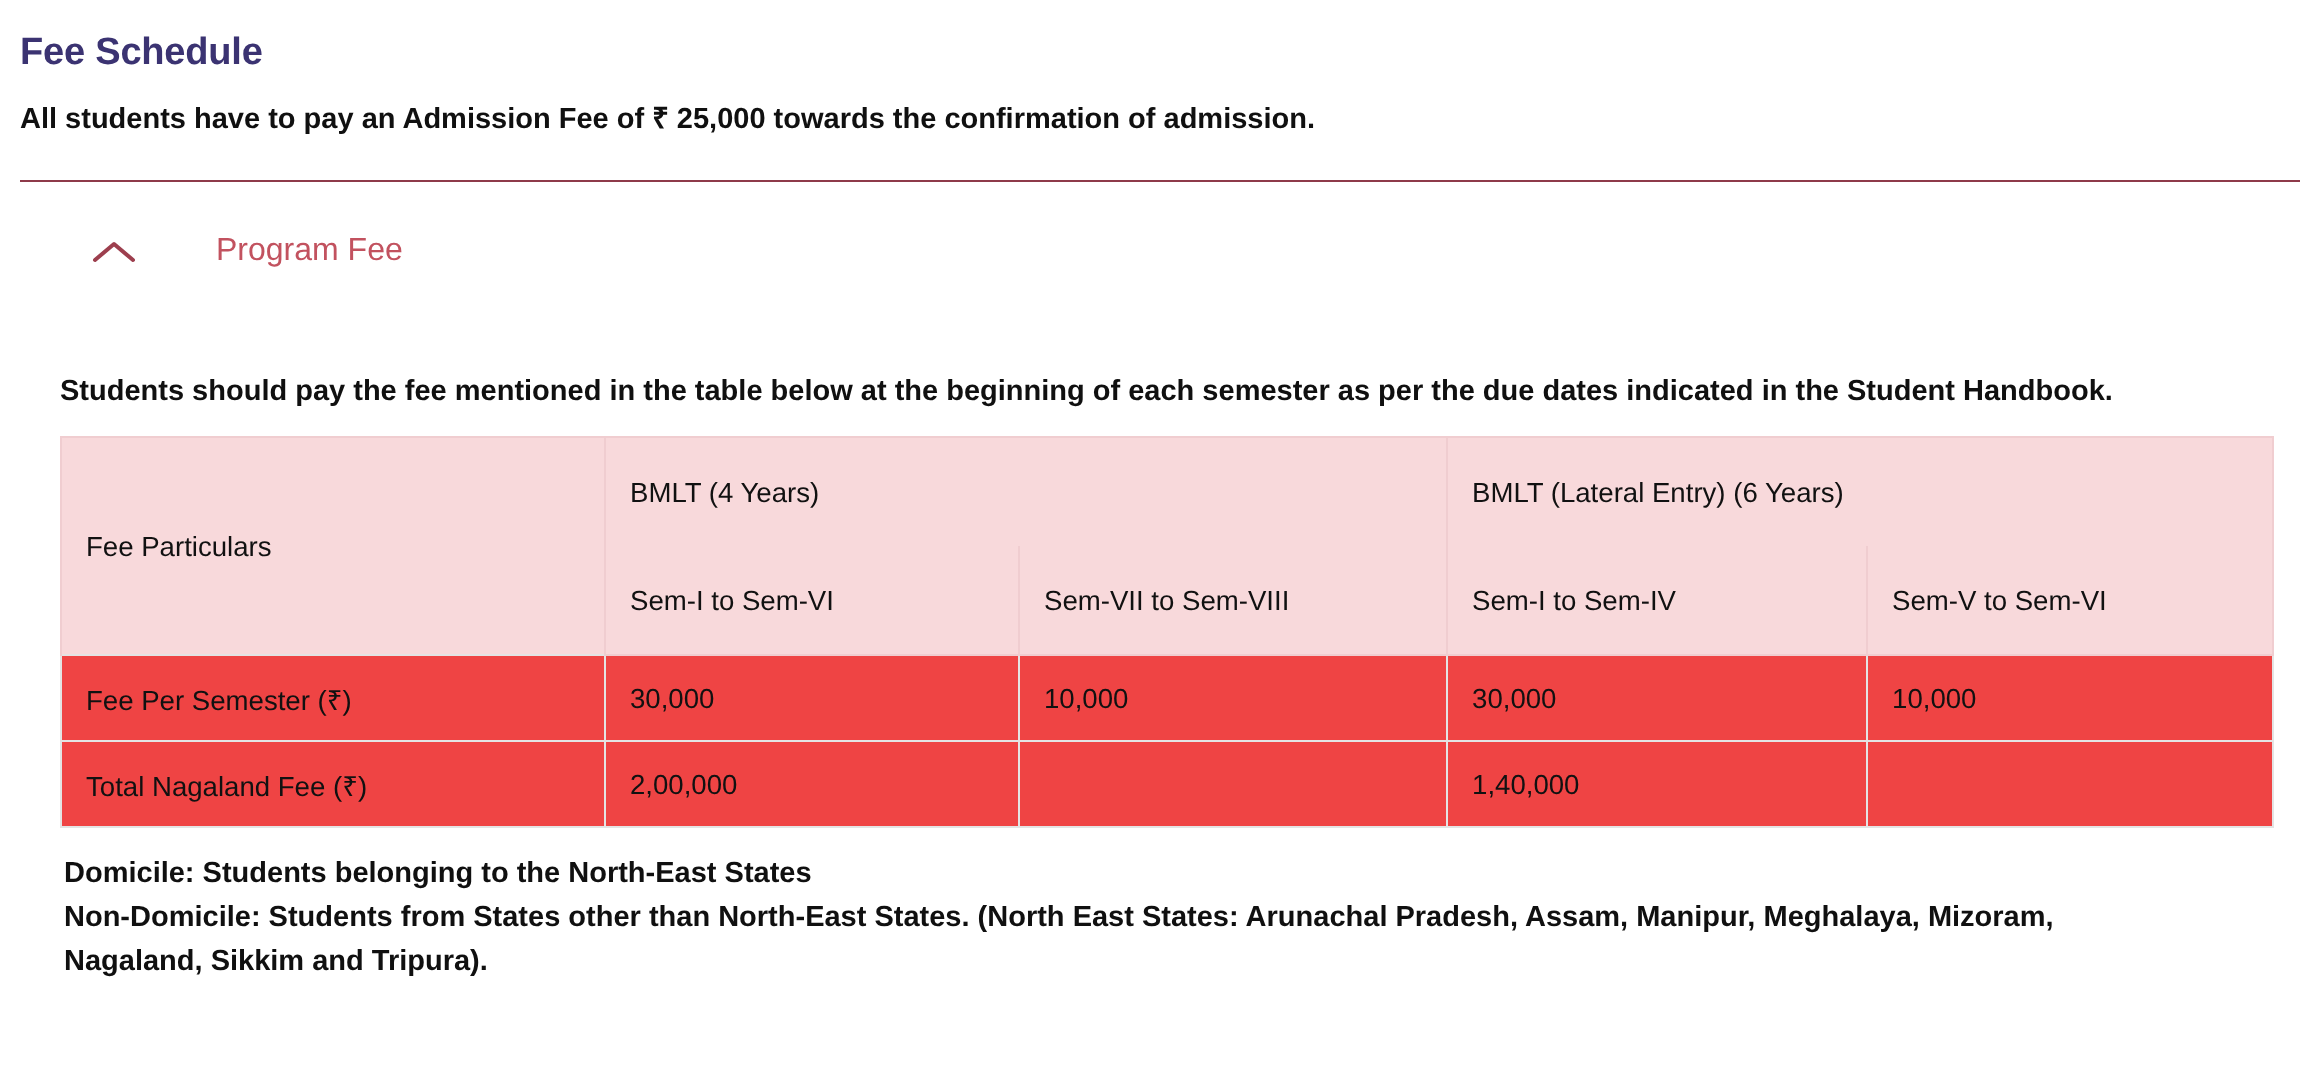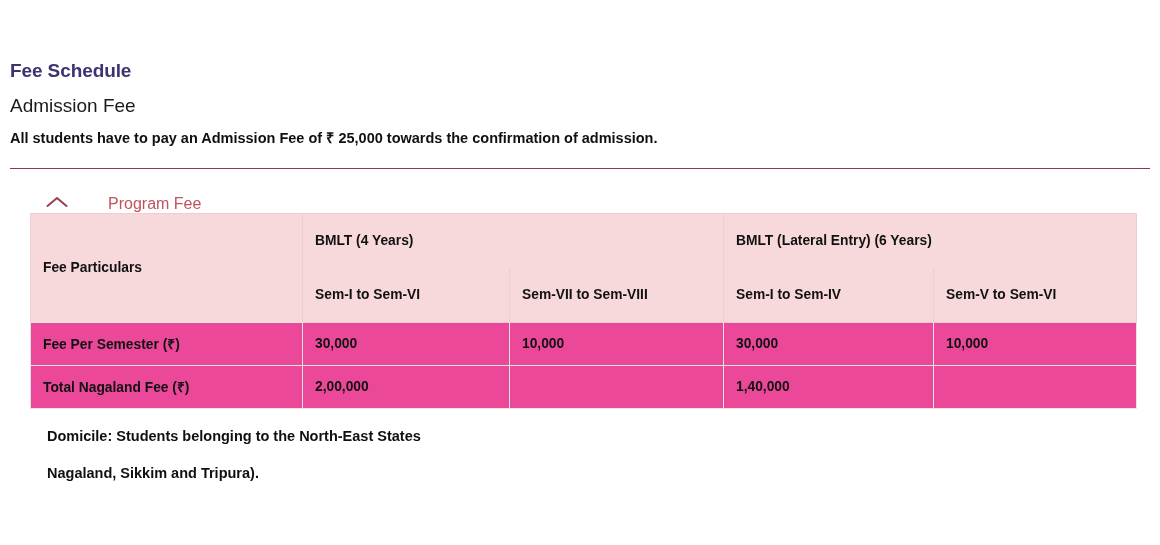--- a/index.html
+++ b/index.html
@@ -17,21 +17,20 @@
   .page {
     position: relative;
     width: 1160px;
     height: 545px;
     box-sizing: border-box;
   }
 
   
   .top-block {
     padding: 16px 12px 0 10px;
-    margin-top: 44px;
   }
   .page-title {
     font-size: 19px;
     font-weight: bold;
     color: #3b3372;
     margin: 0 0 13px 0;
     letter-spacing: -0.1px;
   }
   .intro-line {
     font-size: 14.5px;
@@ -58,21 +57,21 @@
   
   .divider {
     border: 0;
     border-top: 1.4px solid #8e3a4a;
     margin: 21px 10px 0 10px;
   }
 
   
   .accordion-header {
     display: flex;
-    align-items: flex-start;
+    align-items: center;
     padding: 26px 0 0 46px;
     cursor: pointer;
     user-select: none;
   }
   .chevron {
     width: 22px;
     height: 14px;
     flex: 0 0 auto;
     display: block;
   }
@@ -102,79 +101,79 @@
     width: 1106px;
     table-layout: fixed;
     font-size: 13.8px;
   }
   table.fee-table th,
   table.fee-table td {
     border: 1px solid #e2e2e2;
     text-align: left;
     vertical-align: middle;
     padding: 10px 12px;
-    font-weight: bold;
+    font-weight: normal;
     color: #111111;
   }
   table.fee-table thead th {
     background: #f8d9db;
     border-color: #f0cdd0;
     height: 34px;
   }
   table.fee-table thead tr.row-group th {
     border-bottom: none;
   }
   table.fee-table thead tr.row-sub th {
     border-top: none;
   }
   table.fee-table tbody td {
     height: 22px;
-    background: #ec4899;
+    background: #ef4444;
     border-color: #e4e4e4;
   }
   .col-particulars { width: 272px; }
   .col-a1 { width: 207px; }
   .col-a2 { width: 214px; }
   .col-b1 { width: 210px; }
   .col-b2 { width: 203px; }
 
   
   .footnotes {
     margin-top: 13px;
     font-size: 14.5px;
     font-weight: bold;
     color: #101010;
     line-height: 1.38;
   }
-  .footnotes div { margin: 17px; }
+  .footnotes div { margin: 2px; }
 </style>
 </head>
 <body>
 
 <div class="page">
 
   <div class="top-block">
     <h1 class="page-title">Fee Schedule</h1>
-    <h2 class="section-heading">Admission Fee</h2>
     <p class="section-para">All students have to pay an Admission Fee of ₹ 25,000 towards the confirmation of admission.</p>
   </div>
 
   <hr class="divider">
 
   <div class="accordion-header">
     <span class="chevron">
       <svg width="22" height="14" viewBox="0 0 22 14" xmlns="http://www.w3.org/2000/svg">
         <path d="M1.5 11 L11 3 L20.5 11" fill="none" stroke="#9d3f4e" stroke-width="2" stroke-linecap="round" stroke-linejoin="round"></path>
       </svg>
     </span>
     <span class="accordion-label">Program Fee</span>
   </div>
 
   <div class="accordion-body">
 
+    <p class="table-intro">Students should pay the fee mentioned in the table below at the beginning of each semester as per the due dates indicated in the Student Handbook.</p>
 
     <table class="fee-table">
       <colgroup>
         <col class="col-particulars">
         <col class="col-a1">
         <col class="col-a2">
         <col class="col-b1">
         <col class="col-b2">
       </colgroup>
       <thead>
@@ -203,17 +202,18 @@
           <td>2,00,000</td>
           <td></td>
           <td>1,40,000</td>
           <td></td>
         </tr>
       </tbody>
     </table>
 
     <div class="footnotes">
       <div>Domicile: Students belonging to the North-East States</div>
+      <div>Non-Domicile: Students from States other than North-East States. (North East States: Arunachal Pradesh, Assam, Manipur, Meghalaya, Mizoram,</div>
       <div>Nagaland, Sikkim and Tripura).</div>
     </div>
 
   </div>
 </div>
 
 </body></html>

